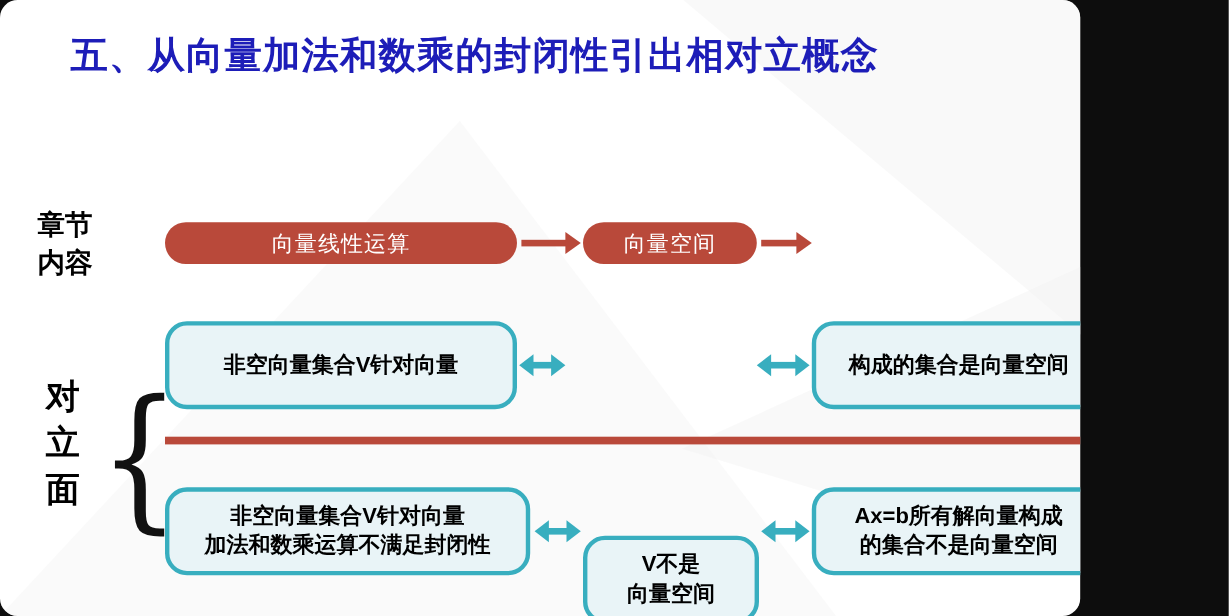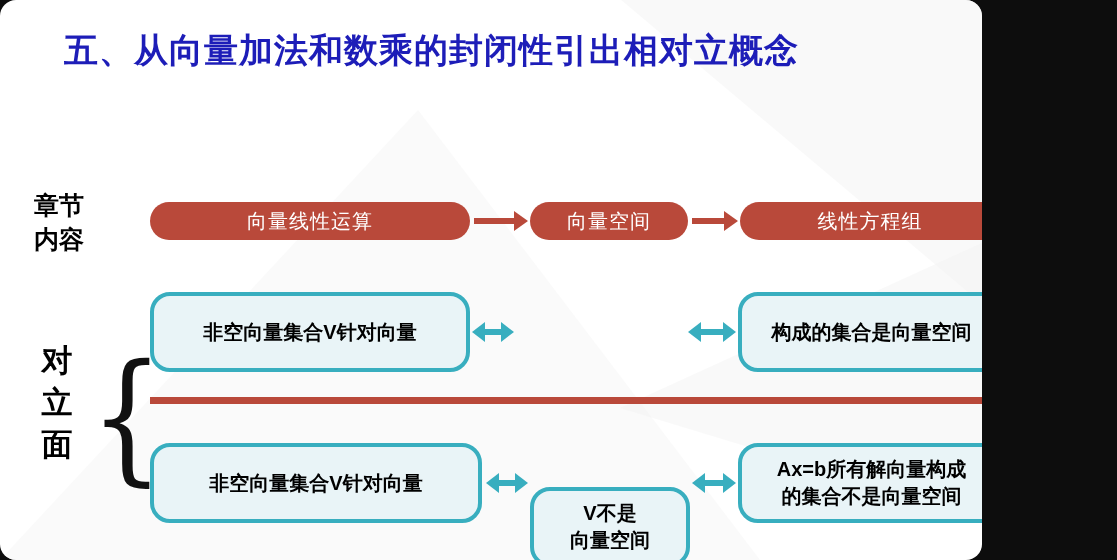--- a/index.html
+++ b/index.html
@@ -66,23 +66,20 @@
       <i class="shaft"></i>
       <i class="head"></i>
     </div>
   <div class="pill" style="left:530px;width:158px;">
     <span>向量空间</span>
   </div>
   <div class="rarrow" style="left:692px;top:211px;width:46px;">
       <i class="shaft"></i>
       <i class="head"></i>
     </div>
-  <div class="pill" style="left:740px;width:260px;">
-    <span>线性方程组</span>
-  </div>
 
   <div class="box row-mid" style="left:150px;width:320px;">
     <div>非空向量集合V针对向量</div>
   </div>
   <div class="darrow" style="left:472px;top:322px;width:42px;">
       <i class="headL"></i>
       <i class="shaft"></i>
       <i class="headR"></i>
     </div>
   <div class="darrow" style="left:688px;top:322px;width:48px;">
@@ -99,20 +96,21 @@
   <div class="opp-char opp3">面</div>
   <div class="brace">{</div>
 
   <div class="long-arrow">
       <i class="shaft"></i>
       <i class="head"></i>
     </div>
 
   <div class="box row-bot" style="left:150px;width:332px;">
     <div>非空向量集合V针对向量</div>
+    <div>加法和数乘运算不满足封闭性</div>
   </div>
   <div class="darrow" style="left:486px;top:473px;width:42px;">
       <i class="headL"></i>
       <i class="shaft"></i>
       <i class="headR"></i>
     </div>
   <div class="box row-bot" style="left:530px;width:160px;margin-top:44px;">
     <div>V不是</div>
     <div>向量空间</div>
   </div>

